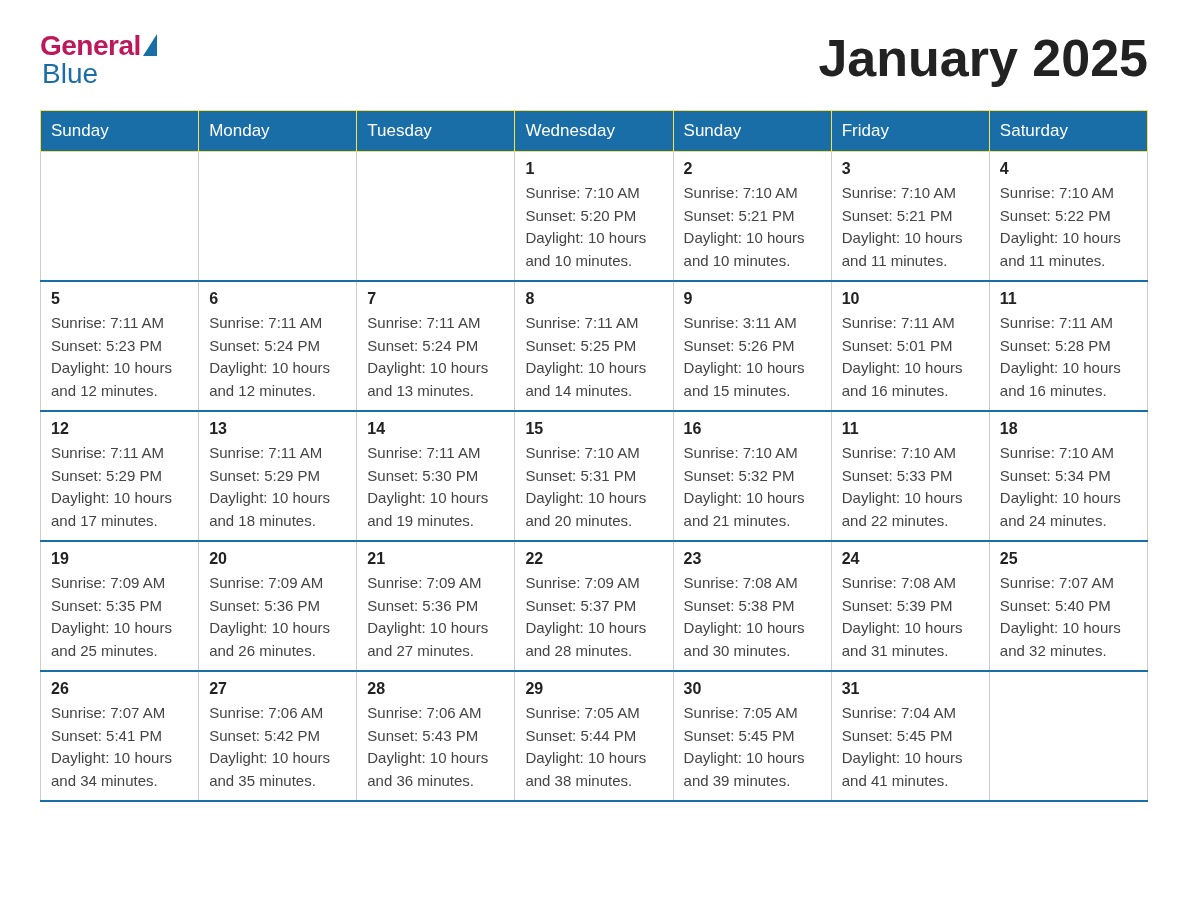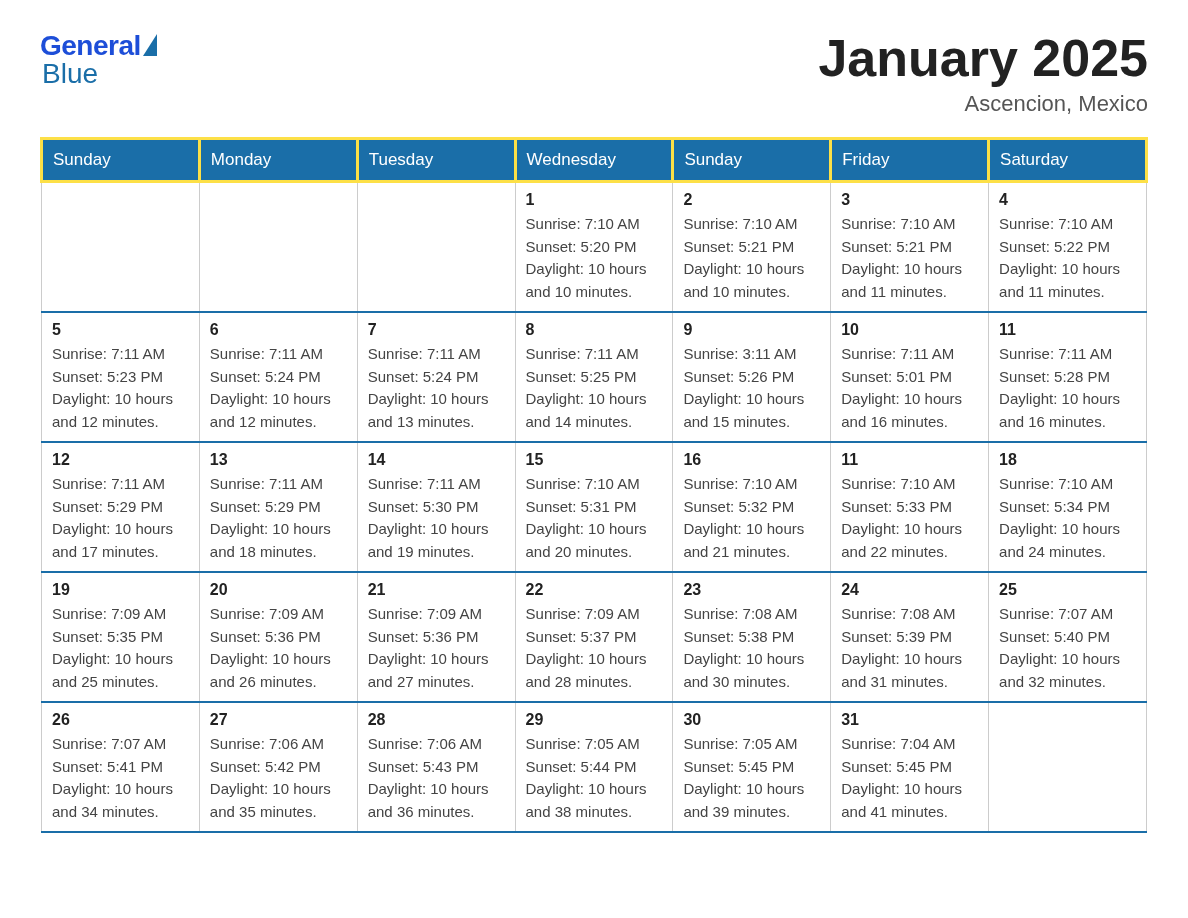--- a/index.html
+++ b/index.html
@@ -21,21 +21,21 @@
       flex-direction: column;
       align-items: flex-start;
     }
     .logo-top {
       display: flex;
       align-items: center;
     }
     .logo-general {
       font-size: 28px;
       font-weight: bold;
-      color: #1d4ed8;
+      color: #be185d;
       letter-spacing: -0.5px;
     }
     .logo-triangle {
       width: 0;
       height: 0;
       border-left: 14px solid transparent;
       border-right: 0px solid transparent;
       border-bottom: 22px solid #1a6ea8;
       margin-left: 2px;
       margin-bottom: 2px;
@@ -68,21 +68,21 @@
     }
     thead tr {
       background-color: #1a6ea8;
     }
     thead th {
       color: #fff;
       font-size: 17px;
       font-weight: normal;
       padding: 10px 10px;
       text-align: left;
-      border: 3px solid #fde047;
+      border: 1px solid #fde047;
     }
     tbody td {
       vertical-align: top;
       padding: 8px 10px;
       border: 1px solid #ccc;
       font-size: 13px;
       color: #333;
       height: 120px;
       width: calc(100% / 7);
     }
@@ -111,21 +111,20 @@
 <div class="header">
   <div class="logo">
     <div class="logo-top">
       <span class="logo-general">General</span>
       <div class="logo-triangle"></div>
     </div>
     <span class="logo-blue">Blue</span>
   </div>
   <div class="title-block">
     <div class="month-title">January 2025</div>
-    <div class="location">Ascencion, Mexico</div>
   </div>
 </div>
 
 <table>
   <thead>
     <tr>
     <th>Sunday</th>
         <th>Monday</th>
         <th>Tuesday</th>
         <th>Wednesday</th>

